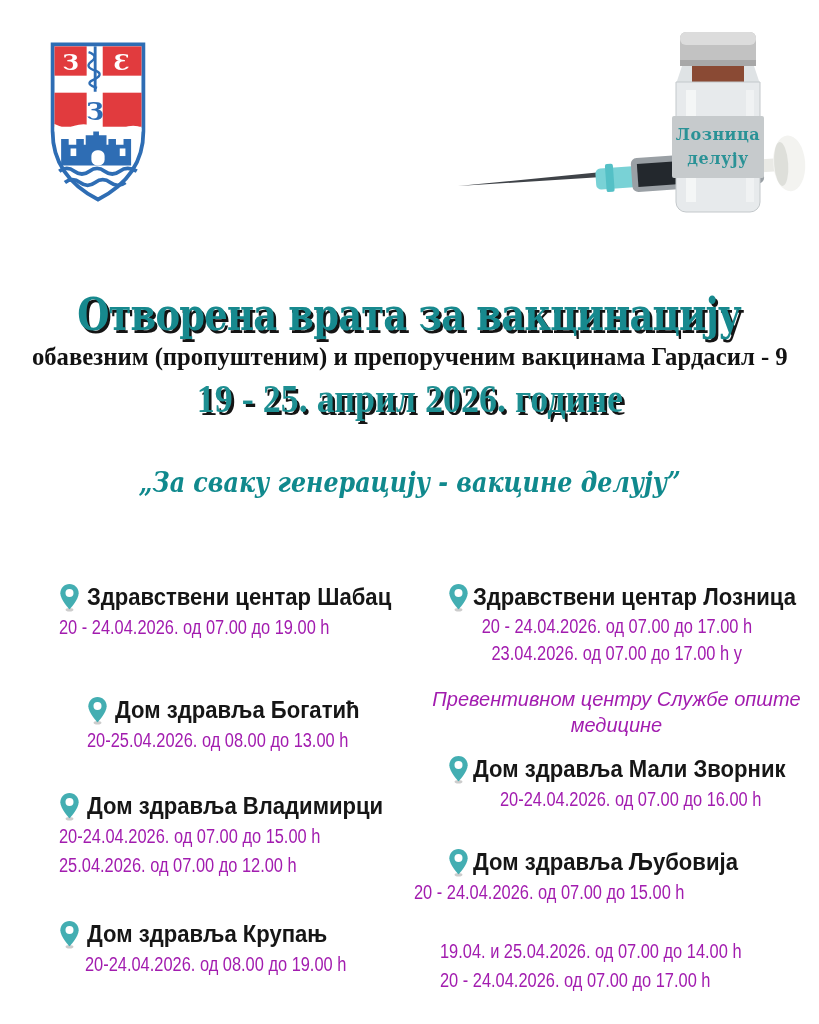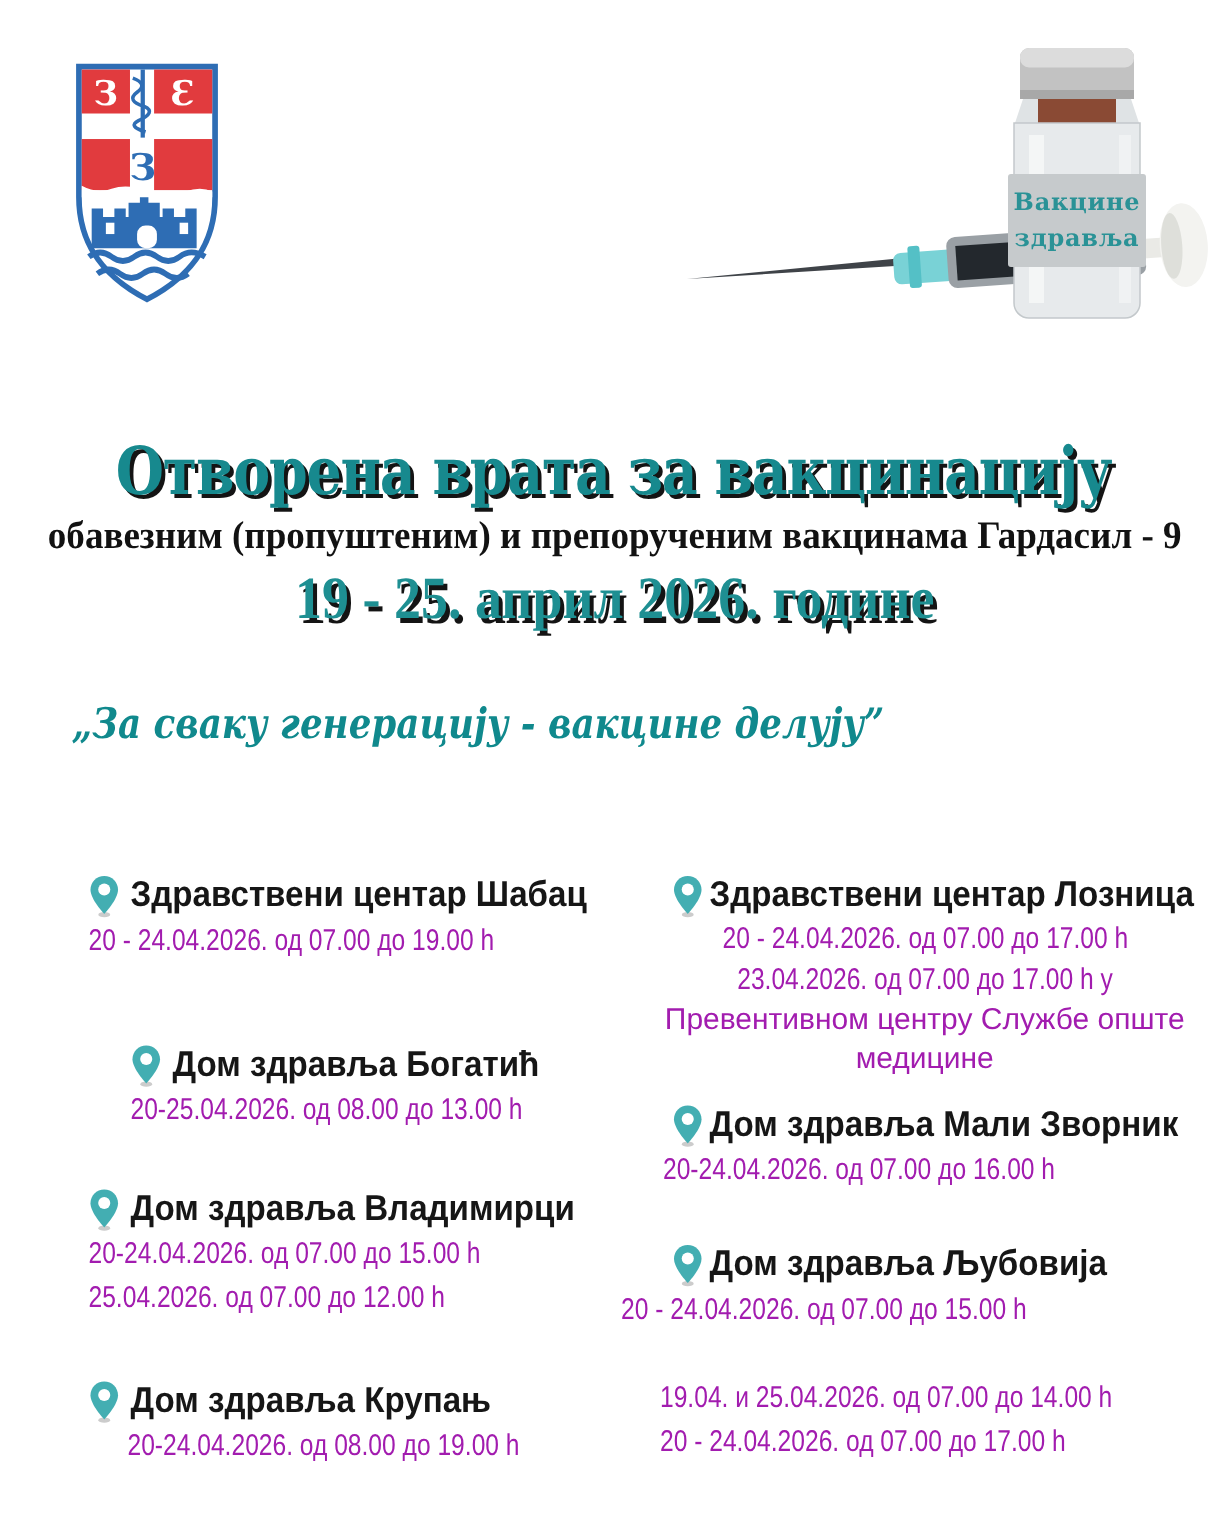--- a/index.html
+++ b/index.html
@@ -23,50 +23,50 @@
          color:#17898e;text-shadow:3px 3px 0 #141414;letter-spacing:-1px;}
   .subtitle-row{margin-top:4px;}
   .subtitle{display:inline-block;white-space:nowrap;transform:scaleX(.95);
             font-family:"Liberation Serif",serif;font-weight:bold;font-size:26px;line-height:28px;
             color:#121212;}
   .date-row{margin-top:6px;}
   .date-line{display:inline-block;white-space:nowrap;transform:scaleX(.9);
              font-family:"Liberation Serif",serif;font-weight:bold;font-size:40px;line-height:44px;
              color:#1e8f92;text-shadow:3px 3px 0 #141414;}
 
-  .quote-row{position:absolute;top:466px;left:0;width:100%;text-align:left;}
+  .quote-row{position:absolute;top:466px;left:0;width:100%;text-align:center;}
   .quote{display:inline-block;white-space:nowrap;transform:scaleX(.85);
          font-family:"DejaVu Serif",serif;font-style:italic;font-weight:bold;font-size:28px;
          color:#10898d;}
 
   
   .columns{position:absolute;top:581px;left:0;width:100%;display:flex;}
   .col-left{width:414px;padding-left:59px;box-sizing:border-box;}
   .col-right{width:405px;}
 
   .entry-head{display:flex;align-items:center;gap:7px;height:32px;}
   .col-right .entry-head{margin-left:34px;gap:4px;}
   .pin{flex:0 0 auto;display:inline-flex;}
   .loc-name{display:inline-block;white-space:nowrap;transform:scaleX(.92);transform-origin:0 50%;
             font-weight:bold;font-size:24px;color:#161616;}
 
   .line{font-size:20px;line-height:29px;color:#a21caf;}
   .cond{display:inline-block;white-space:nowrap;transform:scaleX(.82);transform-origin:0 50%;}
   .line.center{text-align:center;}
   .line.center .cond{transform-origin:50% 50%;}
   .line.tight{line-height:27px;}
-  .line.italic{white-space:normal;text-align:center;line-height:26px;
-               padding:0 14px;}
+  .line.italic{font-style:italic;white-space:normal;text-align:center;line-height:26px;
+               padding:0 14px;margin-top:19px;}
   .ml28{margin-left:28px;} .ml44{} .ml26{margin-left:26px;}
 
   .col-left .entry:nth-child(1){margin-bottom:52px;}
   .col-left .entry:nth-child(2){margin-bottom:35px;margin-left:28px;}
   .col-left .entry:nth-child(3){margin-bottom:38px;}
   .col-right .entry:nth-child(1){margin-bottom:15px;}
-  .col-right .entry:nth-child(2){margin-bottom:32px;}
+  .col-right .entry:nth-child(2){margin-bottom:32px;text-align:right;}
   .col-right .entry:nth-child(3){margin-bottom:30px;}
 </style>
 </head>
 <body>
 
 <div class="page">
 
   <div class="emblem">
     <svg width="104" height="168" viewBox="0 0 110 172">
       <path d="M7 4 H103 V96 C103 131 84 153 55 168 C26 153 7 131 7 96 Z" fill="#ffffff" stroke="#2e6db4" stroke-width="4"></path>
@@ -111,22 +111,22 @@
         <rect x="240" y="44" width="52" height="26" fill="#8a4a34"></rect>
         <path d="M224 62 h84 v120 a10 10 0 0 1 -10 10 h-64 a10 10 0 0 1 -10 -10 Z" fill="#e7eaec" stroke="#c3c8cb"></path>
         <rect x="228" y="12" width="76" height="34" rx="6" fill="#c2c2c2"></rect>
         <rect x="228" y="12" width="76" height="13" rx="6" fill="#dcdcdc"></rect>
         <rect x="228" y="40" width="76" height="6" fill="#a8a8a8"></rect>
         <rect x="234" y="70" width="10" height="112" fill="#ffffff" opacity="0.55"></rect>
         <rect x="294" y="70" width="8" height="112" fill="#ffffff" opacity="0.4"></rect>
       </g>
     </svg>
     <div class="vial-label">
-      <div>Вакцине</div>
-      <div>здравља</div>
+      <div>Лозница</div>
+      <div>делују</div>
     </div>
   </div>
 
   <div class="title-block">
     <div><span class="title">Отворена врата за вакцинацију</span></div>
     <div class="subtitle-row"><span class="subtitle">обавезним (пропуштеним) и препорученим вакцинама Гардасил - 9</span></div>
     <div class="date-row"><span class="date-line">19 - 25. април 2026. године</span></div>
   </div>
 
   <div class="quote-row">

